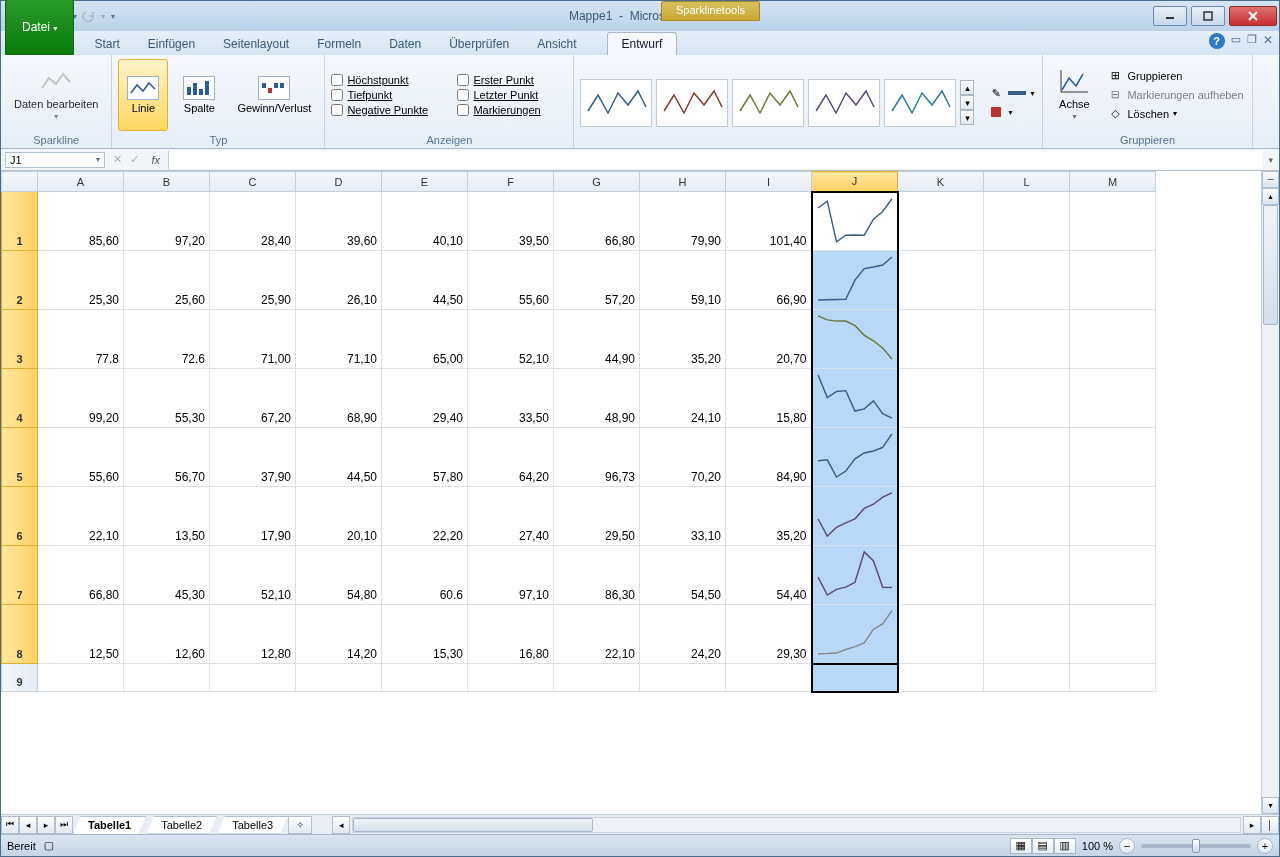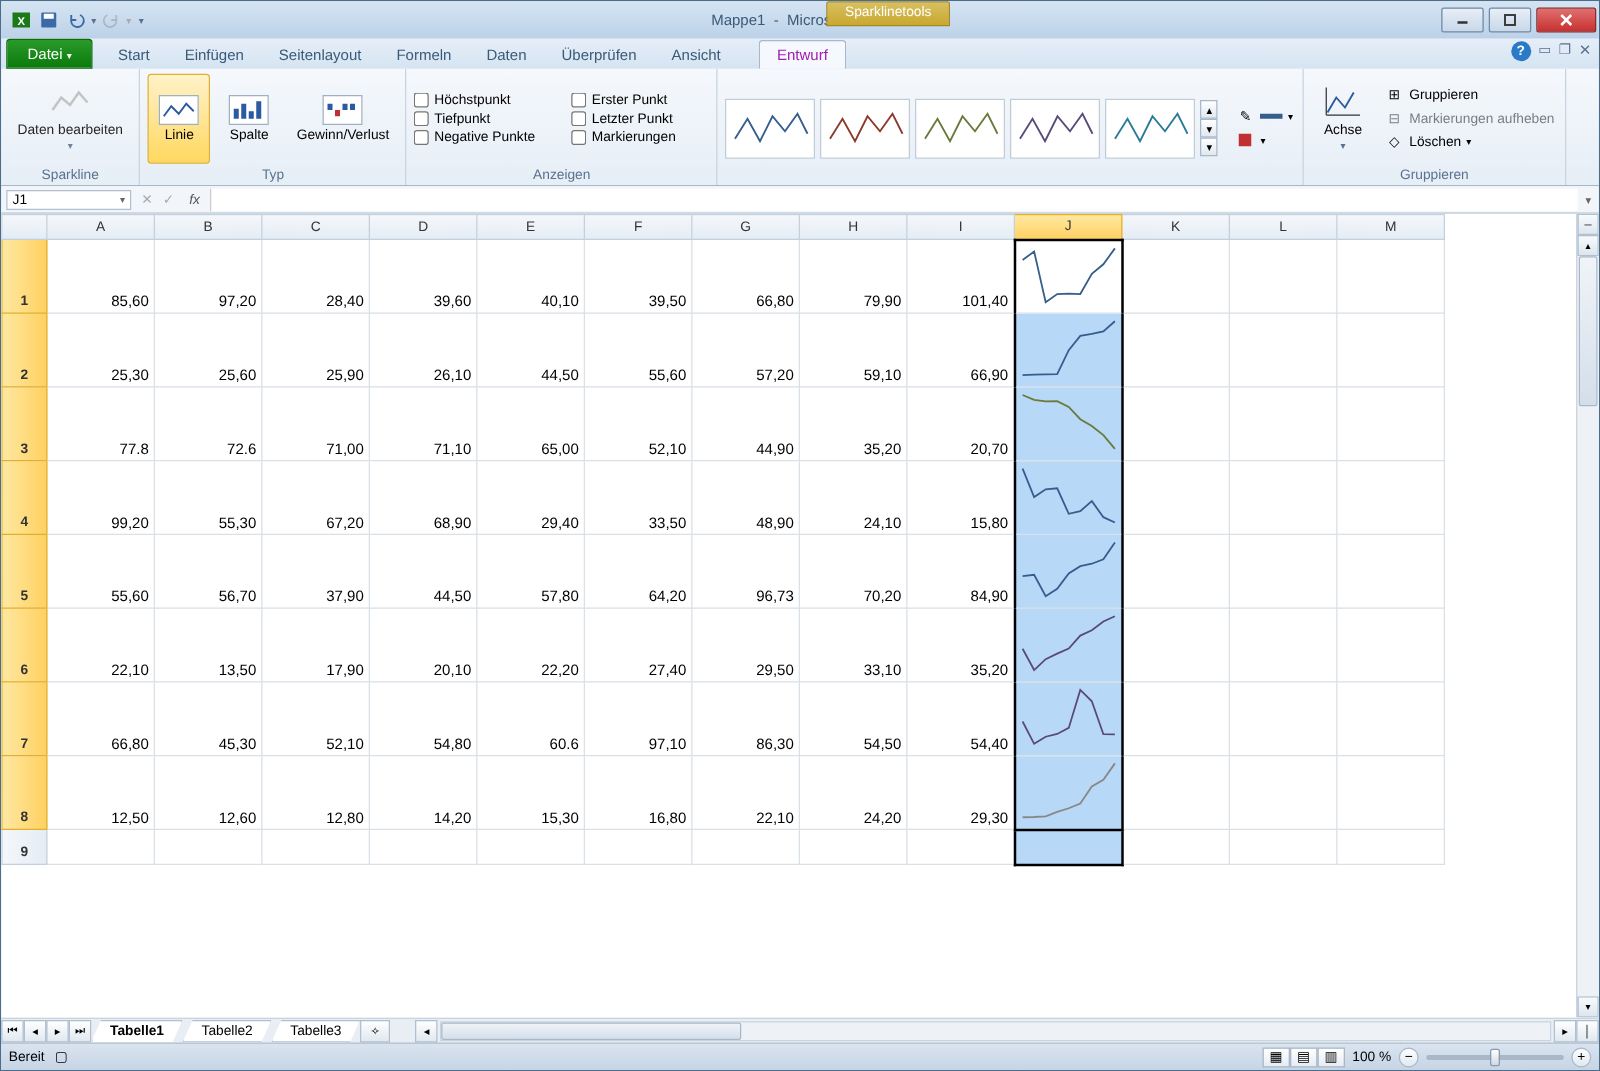--- a/index.html
+++ b/index.html
@@ -11,35 +11,35 @@
 .titlebar .qat { display: flex; align-items: center; gap: 2px; padding: 0 6px; }
 .qat-btn { width: 20px; height: 20px; display: flex; align-items: center; justify-content: center; border-radius: 2px; }
 .titlebar .title-center { position:absolute; left:0; right:0; text-align:center; pointer-events:none; color:#3b5a78; font-size:12px;}
 .title-right { margin-left:auto; display:flex; gap:0; padding-right:2px;}
 .winbtn { width:34px; height:20px; background:linear-gradient(#e8eef6,#c8d8ea); border:1px solid #6f8aa8; border-radius:2px; display:flex; align-items:center; justify-content:center; margin-left:4px;}
 .winbtn.close { background:linear-gradient(#e07070,#c83030); border-color:#8a2a2a; width:48px;}
 .context-tab-label { position:absolute; left:660px; top:0; height:20px; background:linear-gradient(#d8c060,#c8a830); color:#fff; font-size:11px; padding:2px 14px; border-radius:2px 2px 0 0; border:1px solid #a88820;}
 
 
 .ribbon-tabs { height:24px; background:linear-gradient(#e6eef8,#d5e4f2); display:flex; align-items:flex-end; font-size:12px; padding-left:4px; position:relative;}
-.ribbon-tabs .file-tab { background:linear-gradient(#2a9a2a,#0a7a0a); color:#fff; padding:4px 16px; border-radius:3px 3px 0 0; margin-right:6px; border:1px solid #0a6a0a;}
+.ribbon-tabs .file-tab { background:linear-gradient(#2a9a2a,#0a7a0a); color:#fff; padding:20px 16px; border-radius:3px 3px 0 0; margin-right:6px; border:1px solid #0a6a0a;}
 .ribbon-tabs .tab { padding:4px 14px; color:#3a5a78; cursor:default;}
-.ribbon-tabs .tab.active { background:#f5f8fc; border:1px solid #a8b8c8; border-bottom:none; border-radius:3px 3px 0 0; color:#a21caf;}
+.ribbon-tabs .tab.active { background:#f5f8fc; border:1px solid #a8b8c8; border-bottom:none; border-radius:3px 3px 0 0; color:#0f172a;}
 .ribbon-tabs .right-icons { position:absolute; right:6px; top:2px; display:flex; gap:6px;}
 .help-circle { width:16px; height:16px; border-radius:50%; background:#2a7ac8; color:#fff; font-size:11px; display:flex;align-items:center;justify-content:center; font-weight:bold;}
 
 
 .ribbon { height:94px; background:linear-gradient(#f5f8fc,#e6eef6); border-bottom:1px solid #a8b8c8; display:flex; font-size:11px; }
 .group { border-right:1px solid #c8d4e0; display:flex; flex-direction:column; padding:2px 6px 0 6px;}
 .group-body { flex:1; display:flex; align-items:center; gap:6px;}
 .group-label { text-align:center; font-size:11px; color:#5a7290; padding:2px 0;}
 .big-btn { display:flex; flex-direction:column; align-items:center; justify-content:center; padding:4px 6px; gap:2px; border:1px solid transparent; border-radius:3px; min-width:50px; height:72px;}
 .big-btn.active { background:linear-gradient(#fff2c8,#ffd860); border:1px solid #e0b030;}
 .big-btn .icon-box { width:32px; height:24px; border:1px solid #a0b0c0; background:#fff; display:flex; align-items:center; justify-content:center;}
-.chk-row { display:flex; align-items:flex-start; gap:4px; padding:1px 0;}
+.chk-row { display:flex; align-items:flex-start; gap:4px; padding:1px 0;text-decoration:underline;}
 .chk-row input { width:12px; height:12px;}
 .style-gallery { display:flex; gap:4px; align-items:center;}
 .style-item { width:72px; height:48px; border:1px solid #c0ccd8; background:#fff; display:flex; align-items:center; justify-content:center;}
 .gallery-scroll { display:flex; flex-direction:column; gap:0;}
 .gallery-scroll div { width:14px; height:15px; border:1px solid #a8b8c8; background:linear-gradient(#fff,#e0e8f0); font-size:9px; display:flex;align-items:center;justify-content:center;}
 .small-stack { display:flex; flex-direction:column; gap:1px;}
 .small-row { display:flex; align-items:center; gap:4px; padding:1px 2px;}
 .small-row .ic { width:16px; height:16px; display:flex;align-items:center;justify-content:center;}
 
 

